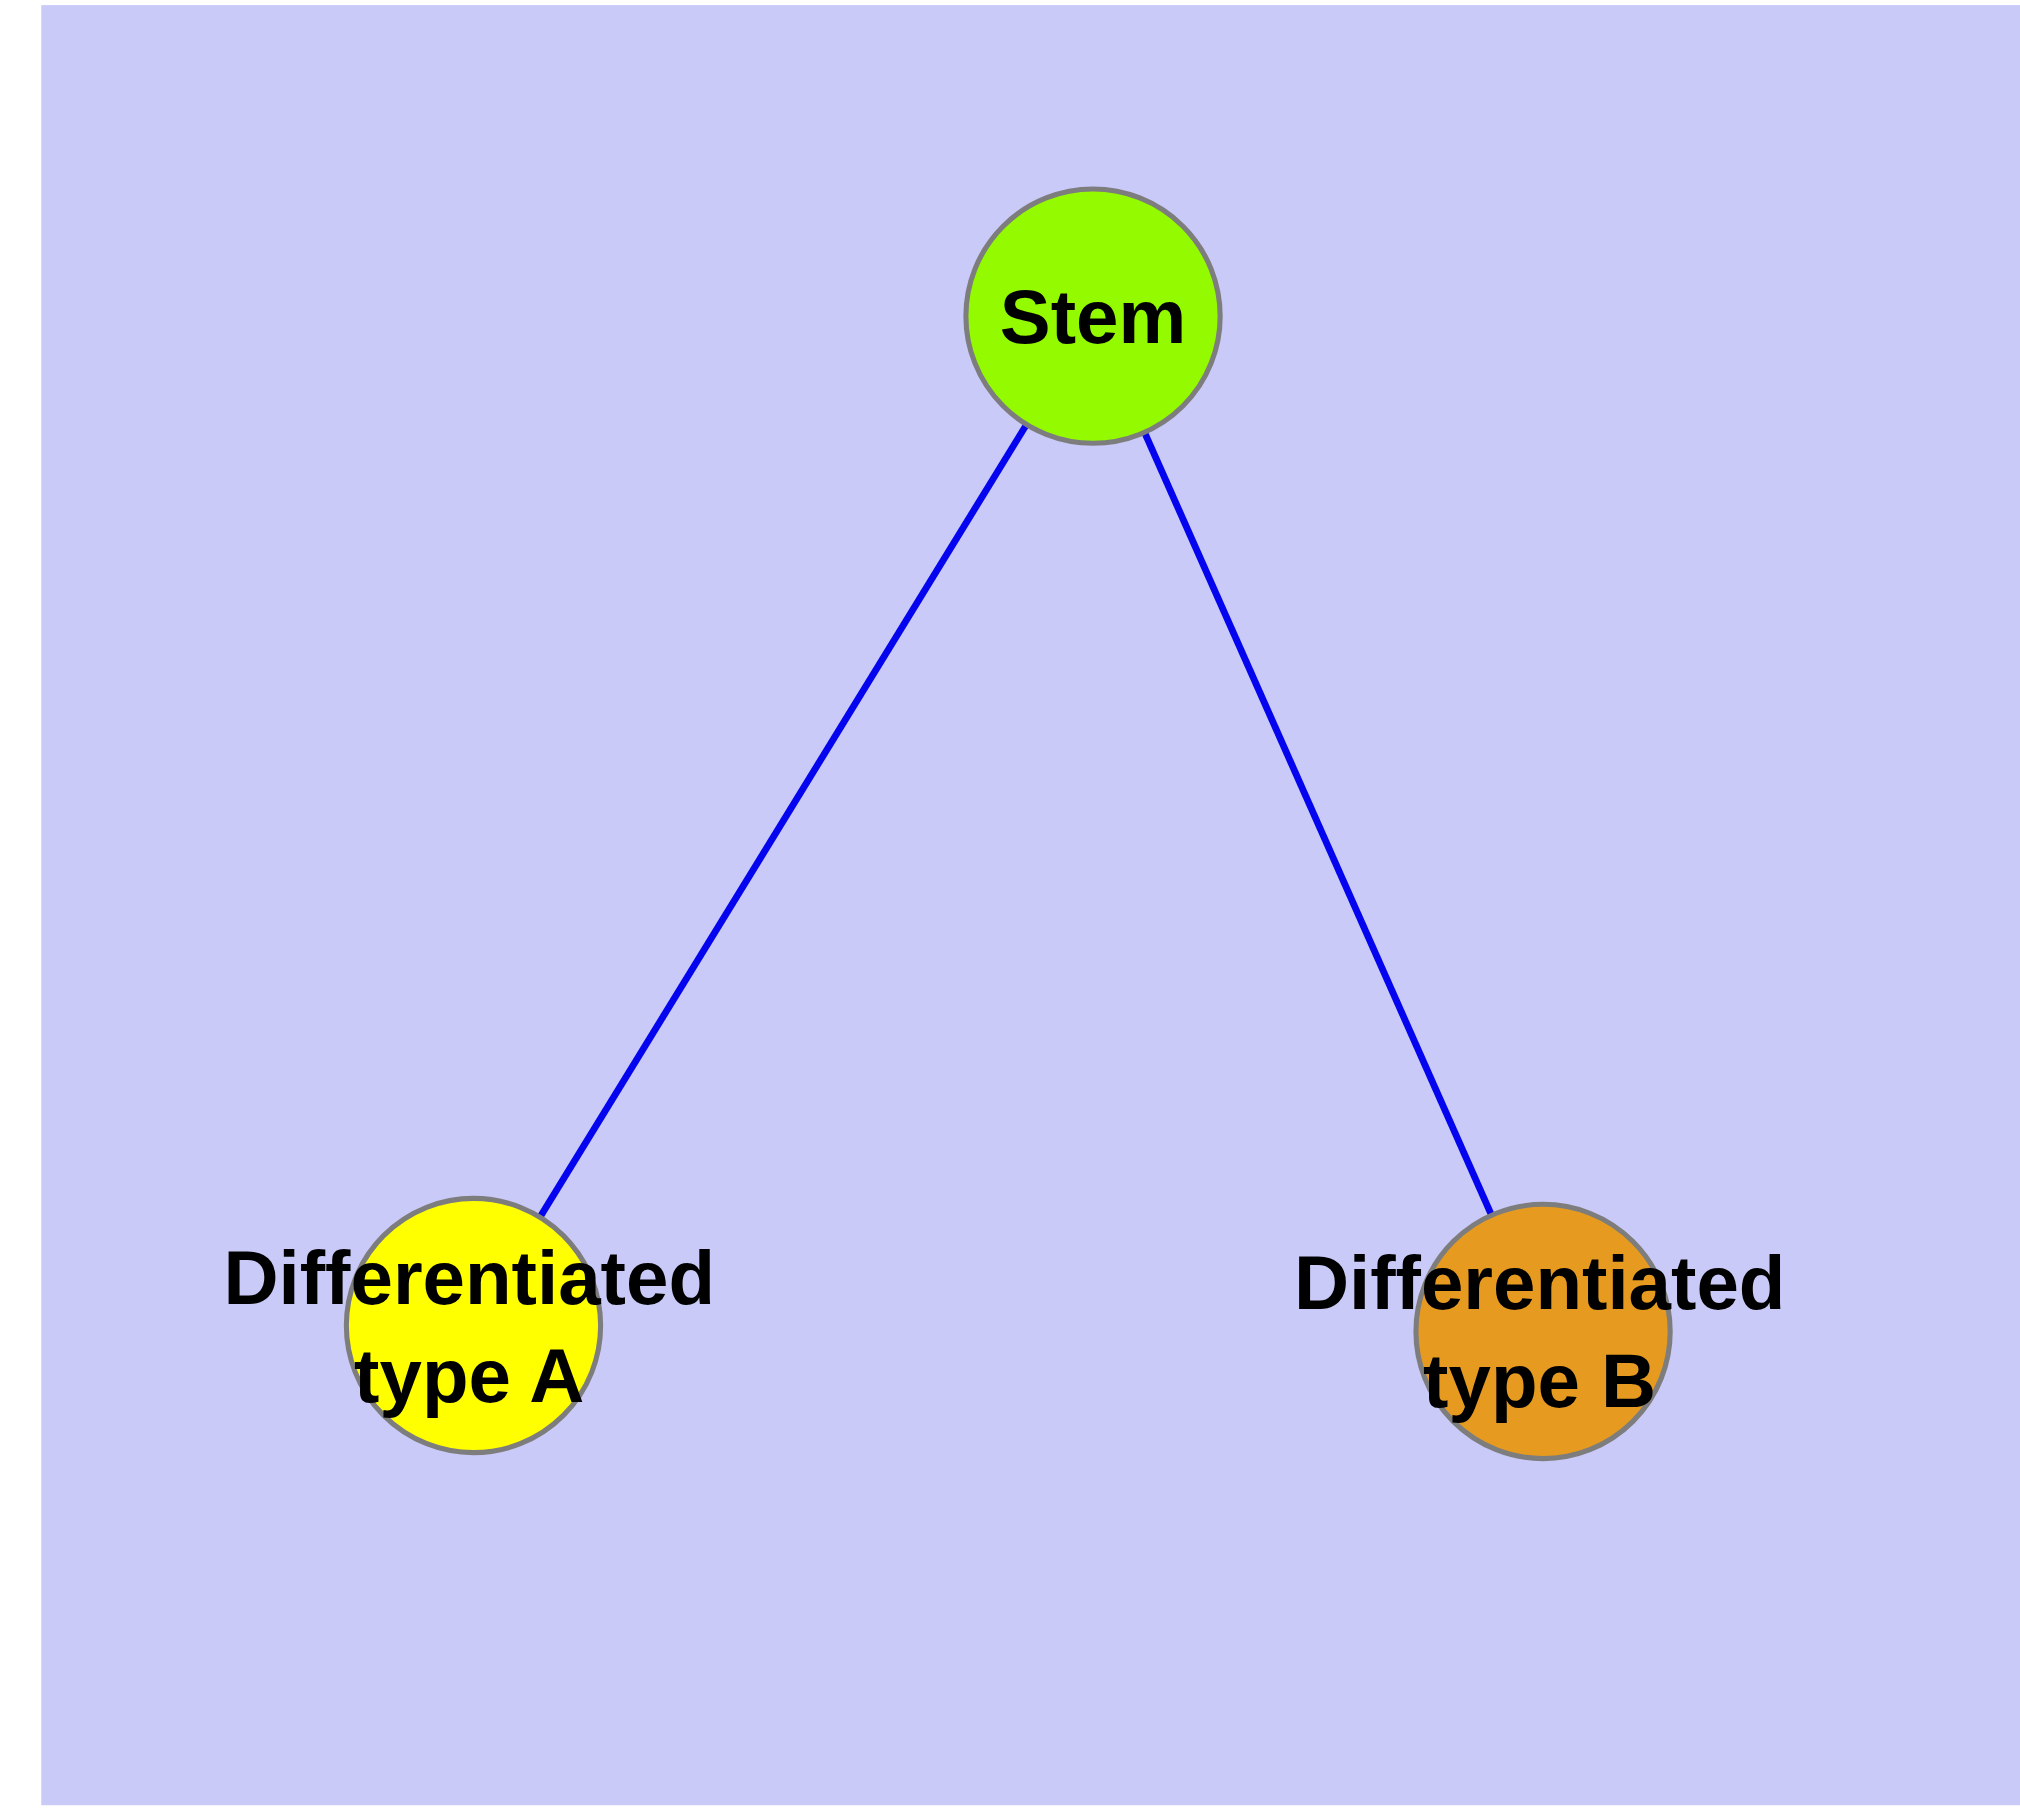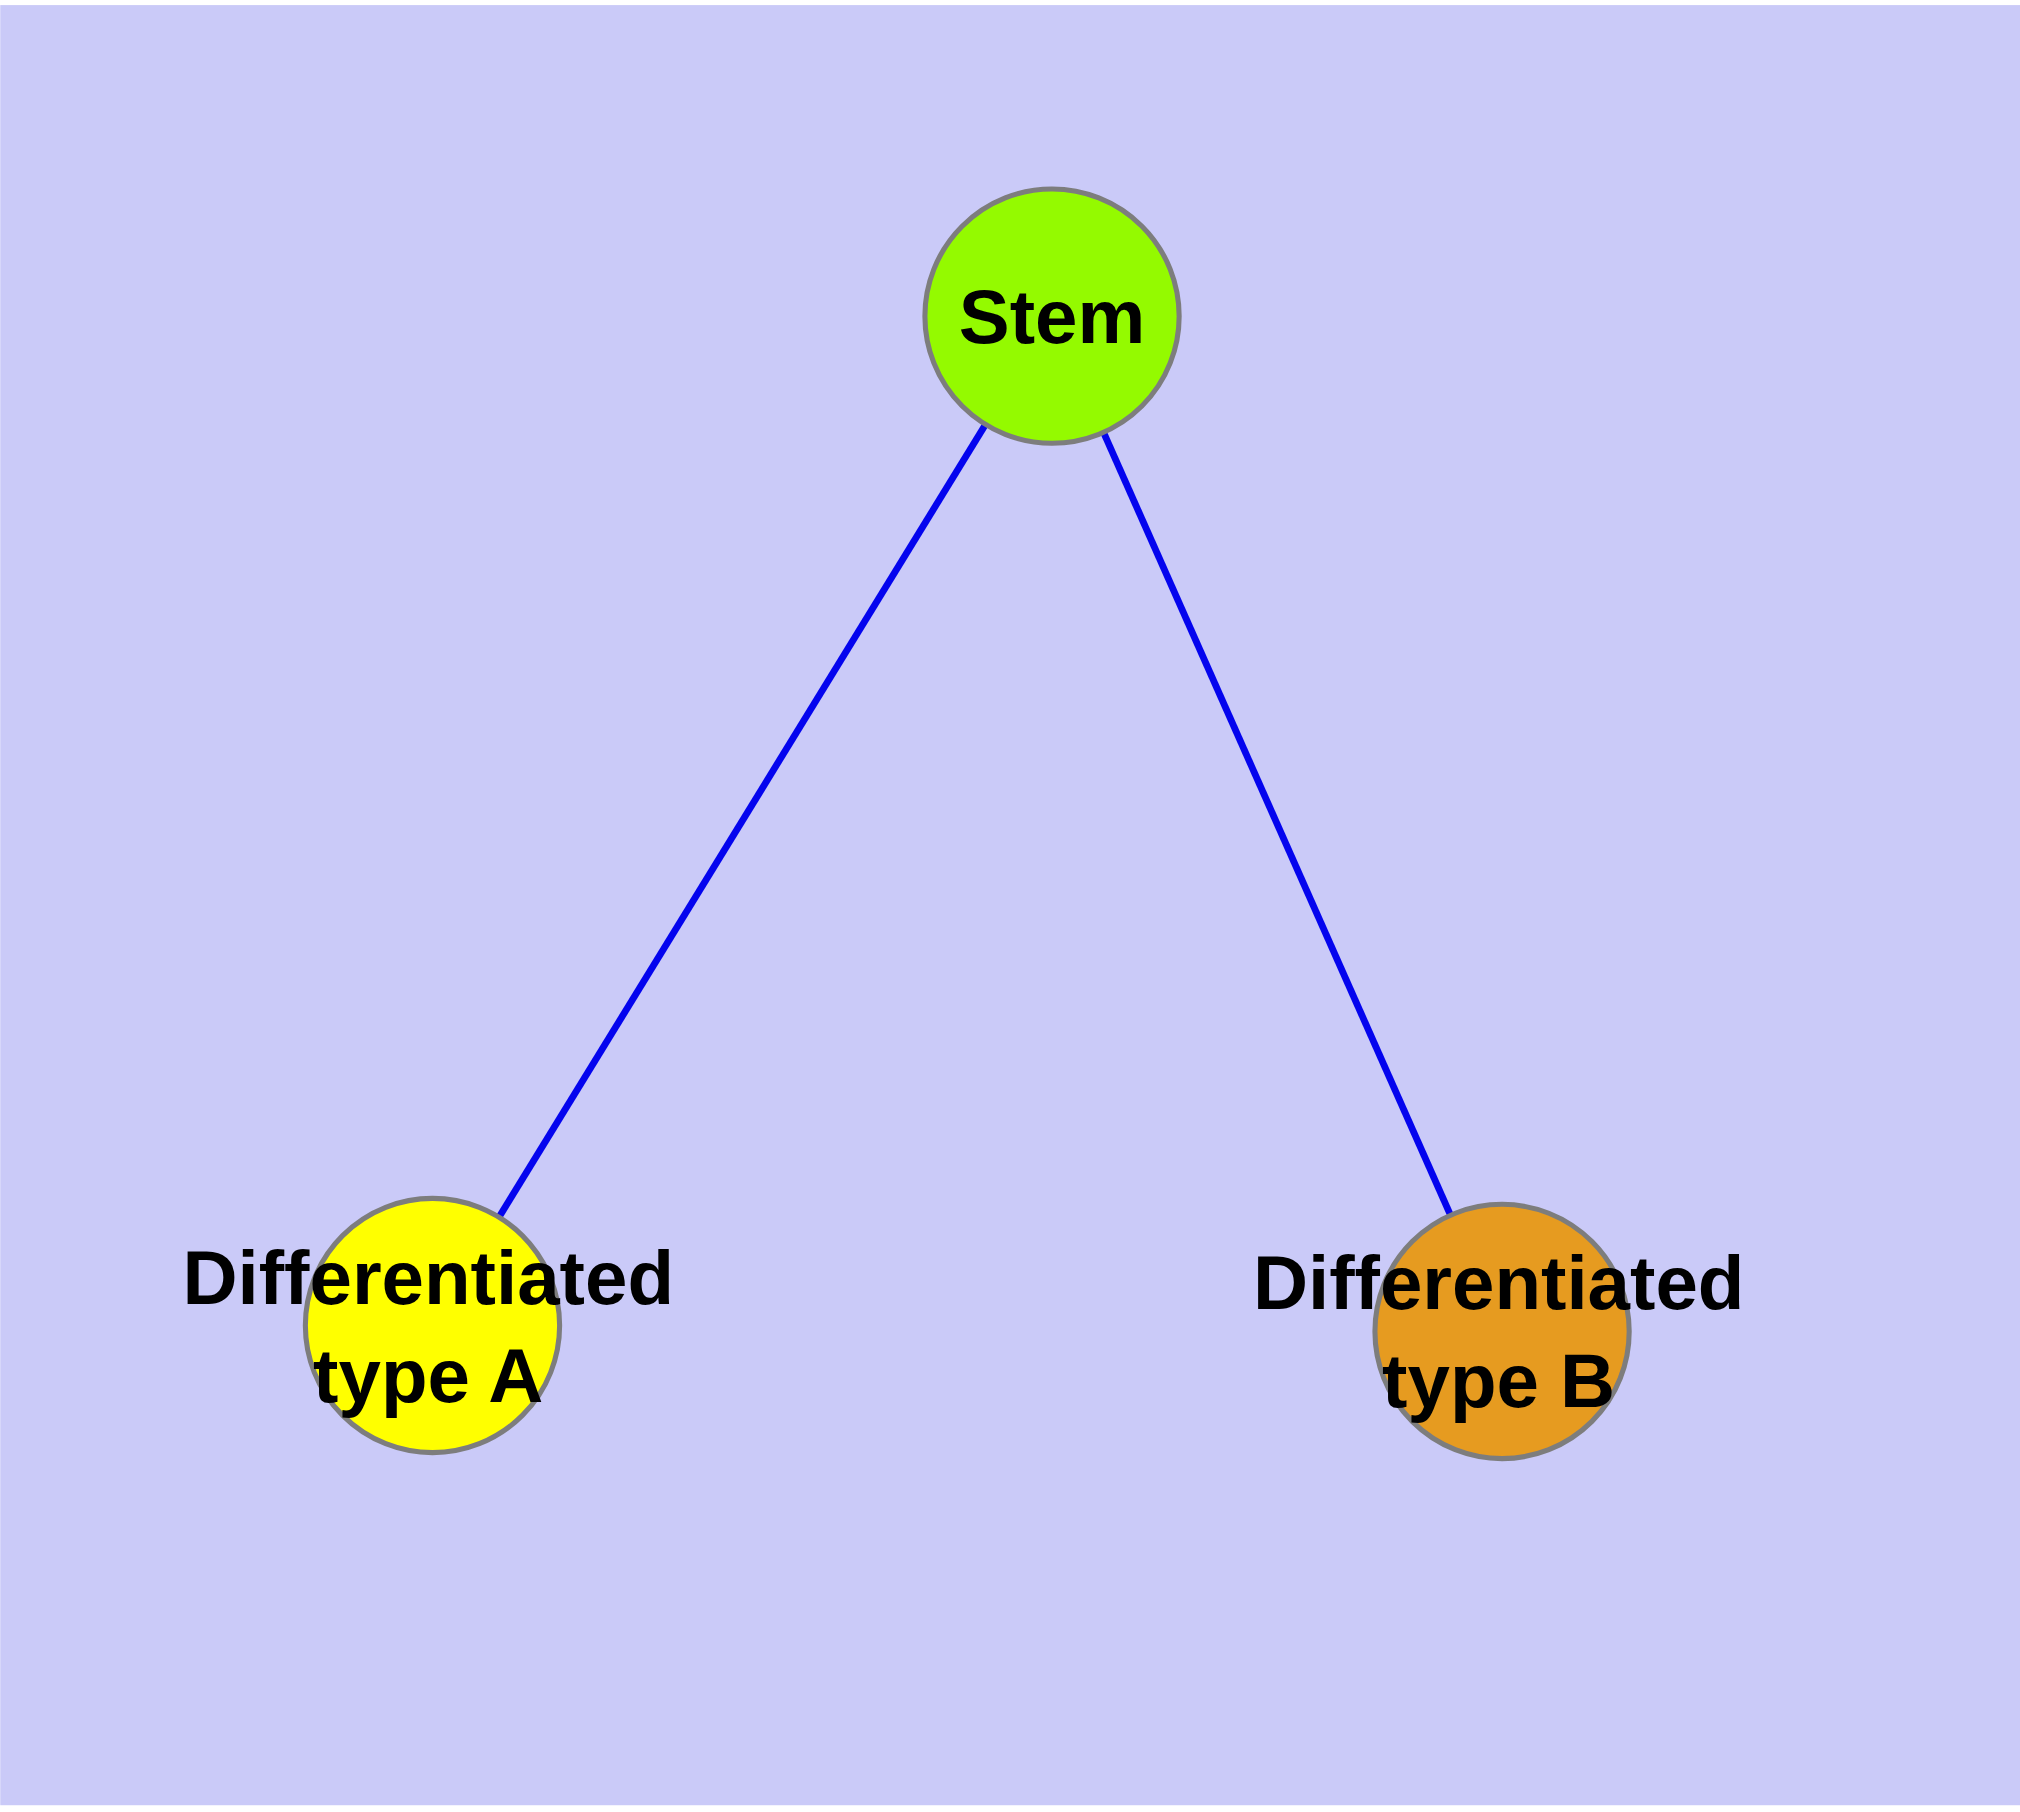--- a/index.html
+++ b/index.html
@@ -4,20 +4,21 @@
 <style>
   html, body {
     margin: 0;
     padding: 0;
     background: #ffffff;
   }
   .stage {
     width: 1805px;
     height: 1812px;
     position: relative;
+    padding-left: 41px;
   }
   svg { display: block; }
   .node-label {
     font-family: "Liberation Sans", sans-serif;
     font-weight: bold;
     font-size: 90px;
     text-anchor: middle;
     dominant-baseline: central;
   }
 </style>

